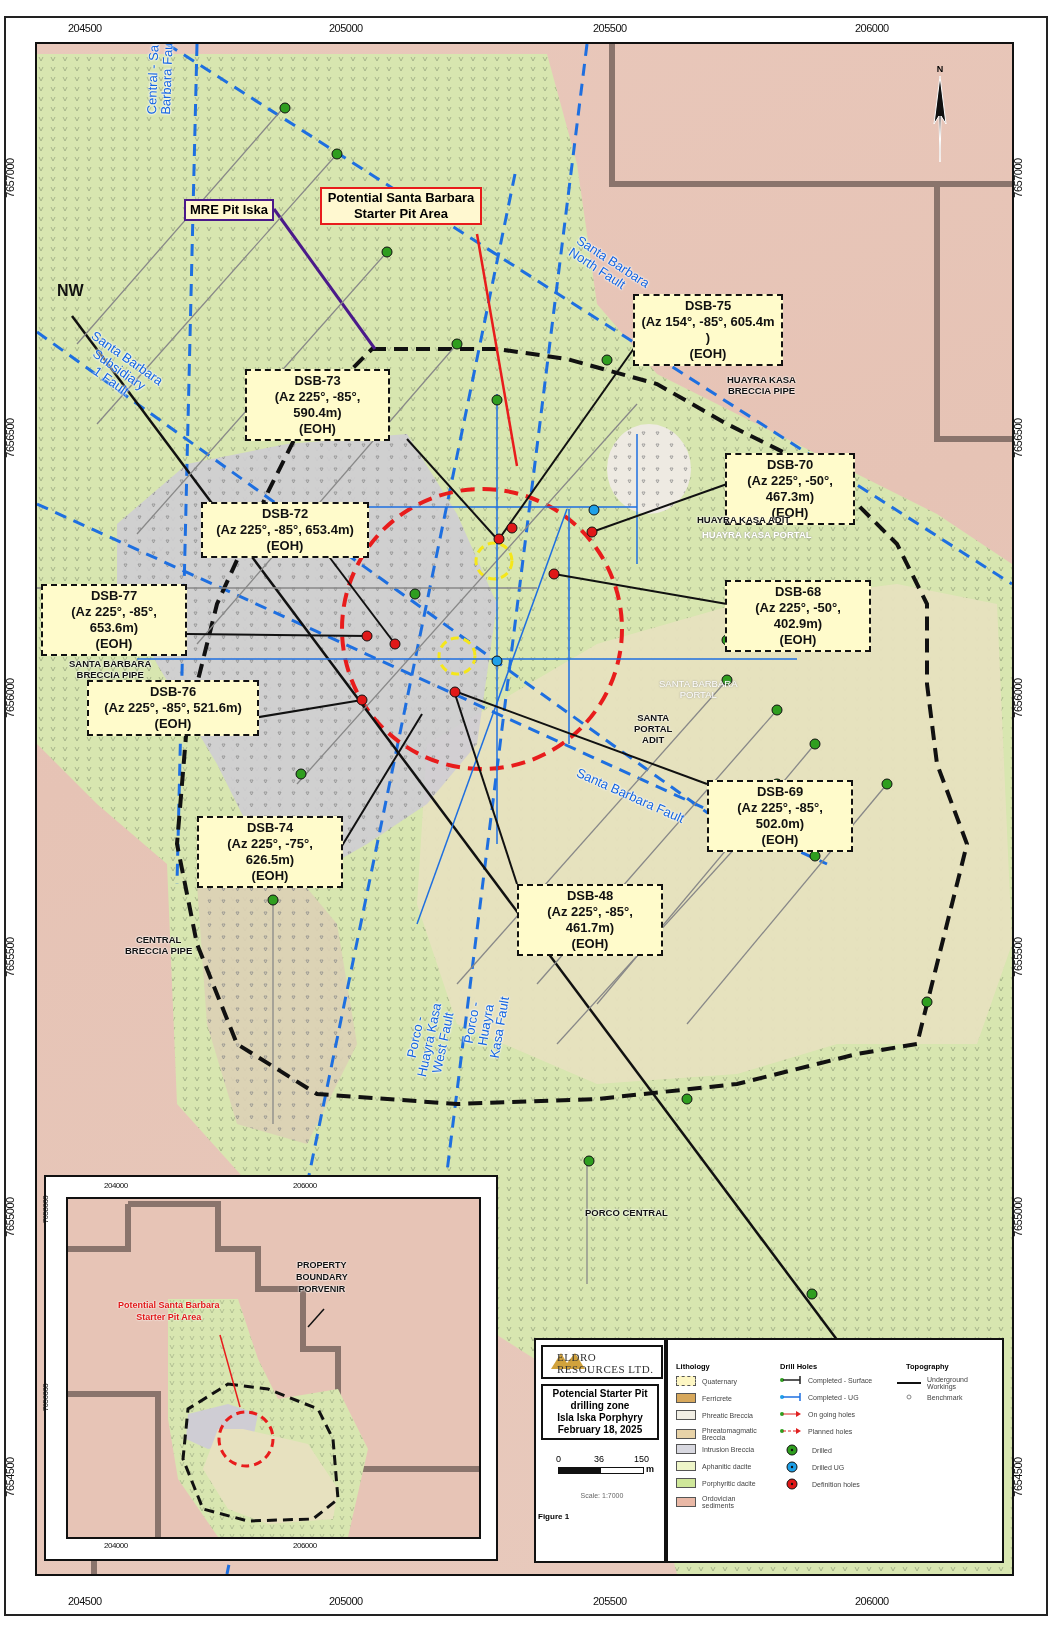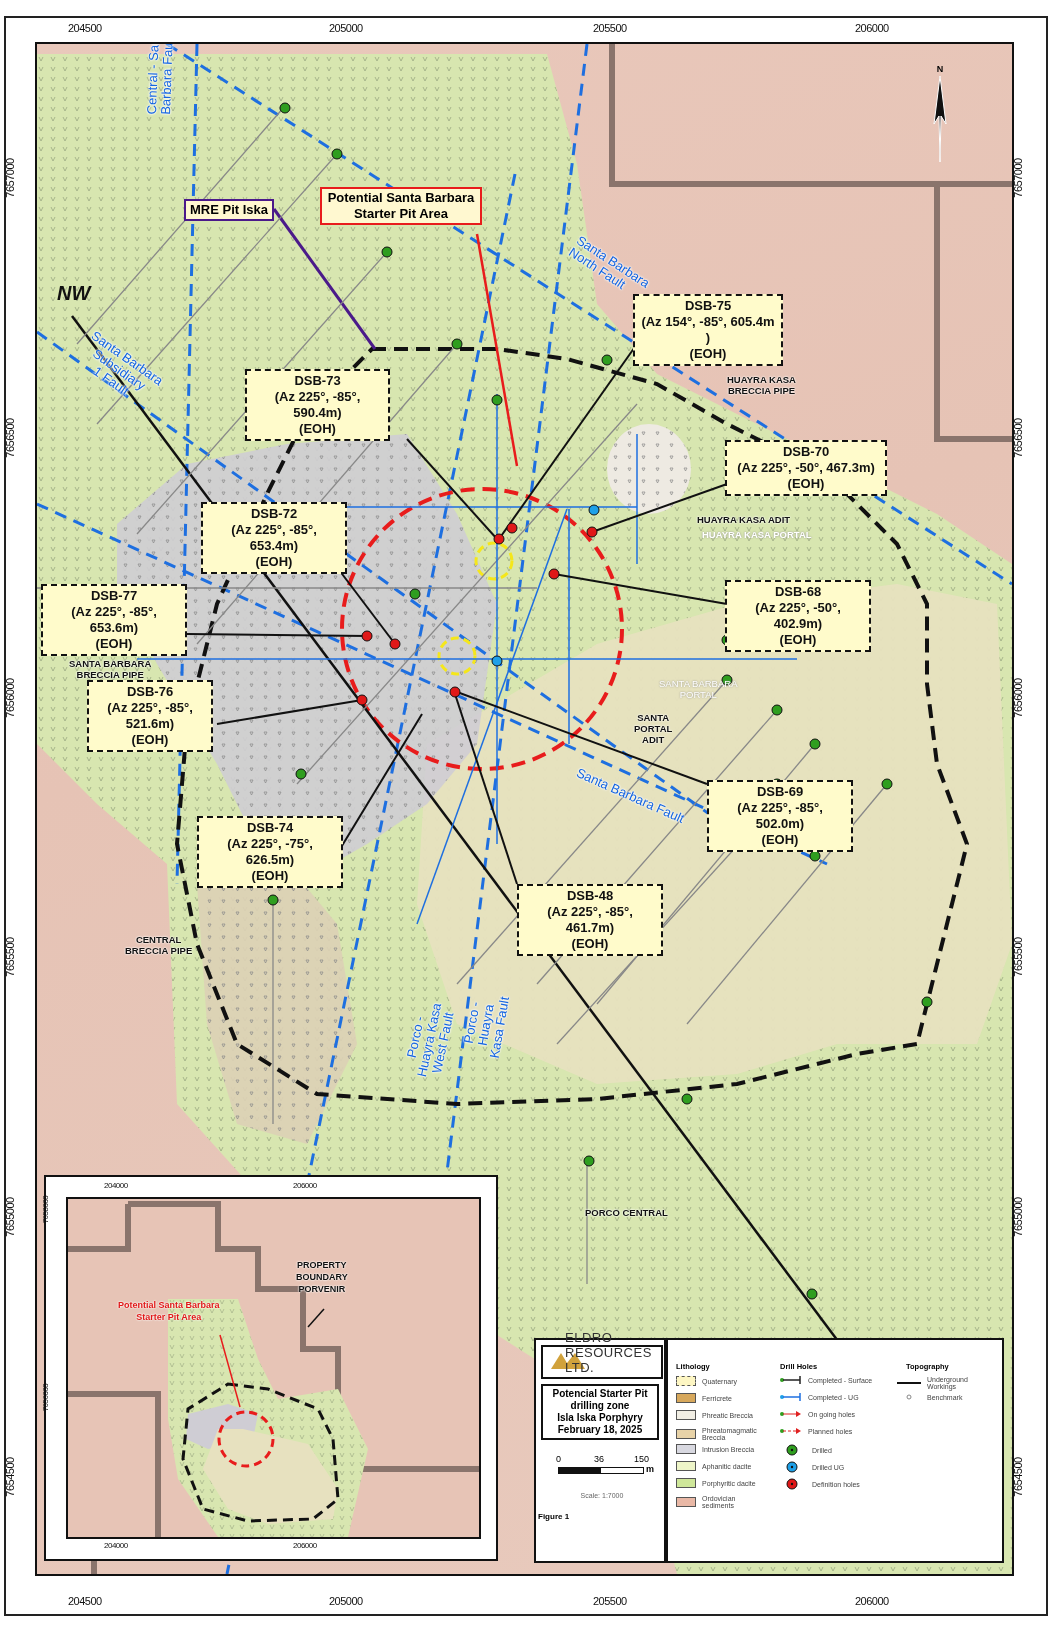--- a/index.html
+++ b/index.html
@@ -6,28 +6,28 @@
   body{width:1055px;height:1631px;position:relative;overflow:hidden;font-family:"Liberation Sans",sans-serif;}
   .frame{position:absolute;left:4px;top:16px;width:1040px;height:1596px;border:2px solid #222;background:#fff;}
   .map{position:absolute;left:35px;top:42px;width:975px;height:1530px;border:2px solid #111;overflow:hidden;
        background:linear-gradient(160deg,#e9c8bb 0%,#e6c3b5 40%,#e8cabd 100%);}
   .tick-label{position:absolute;font-size:11px;color:#111;letter-spacing:-0.5px;}
   .tick-label.v{transform:rotate(-90deg);transform-origin:center;}
   .callout{position:absolute;background:#fffbcb;border:2px dashed #111;font-weight:bold;text-align:center;font-size:13px;line-height:16px;color:#111;padding:2px 4px;box-sizing:border-box;}
   .label-box{position:absolute;font-weight:bold;font-size:13px;text-align:center;background:#fff8d0;padding:1px 4px;line-height:16px;}
   .place{position:absolute;font-size:9.5px;font-weight:bold;color:#111;text-align:center;line-height:11px;text-shadow:0 0 2px #fff,0 0 2px #fff;}
   .fault{position:absolute;font-size:13px;color:#1565e0;text-shadow:0 0 2px #fff,0 0 2px #fff,0 0 3px #fff;line-height:14px;white-space:nowrap;}
-  .dir{position:absolute;font-size:20px;font-weight:bold;color:#111;font-style:italic;}
+  .dir{position:absolute;font-size:16px;font-weight:bold;color:#111;}
   .inset{position:absolute;left:44px;top:1175px;width:450px;height:382px;background:#fff;border:2px solid #111;}
   .inset-map{position:absolute;left:20px;top:20px;width:411px;height:338px;border:2px solid #111;overflow:hidden;background:#e7c4b6;}
   .legend-wrap{position:absolute;left:534px;top:1338px;width:470px;height:225px;}
   .title-panel{position:absolute;left:0;top:0;width:132px;height:225px;background:#fff;border:2px solid #111;box-sizing:border-box;}
   .legend-panel{position:absolute;left:132px;top:0;width:338px;height:225px;background:#fff;border:2px solid #111;box-sizing:border-box;}
   .logo-box{position:absolute;left:5px;top:5px;width:118px;height:30px;border:2px solid #111;}
-  .logo-text{position:absolute;left:22px;bottom:2px;font-size:13px;letter-spacing:0.5px;color:#333;font-family:Liberation Sans, sans-serif;}
+  .logo-text{position:absolute;left:14px;bottom:2px;font-size:11px;letter-spacing:0.5px;color:#333;font-family:Liberation Serif, serif;}
   .proj-title{position:absolute;left:5px;top:44px;width:118px;height:56px;border:2px solid #111;box-sizing:border-box;font-weight:bold;font-size:10px;text-align:center;line-height:12px;padding-top:2px;}
   .scale-nums{position:absolute;top:114px;left:20px;width:100px;font-size:9px;}
   .scale-bar{position:absolute;top:127px;left:22px;width:84px;height:5px;border:1px solid #111;background:linear-gradient(90deg,#111 50%,#fff 50%);}
   .scale-text{position:absolute;top:152px;left:0;width:132px;text-align:center;font-size:7px;color:#666;}
   .fig1{position:absolute;top:172px;left:2px;font-size:8px;font-weight:bold;}
   .lg-h{position:absolute;font-size:7.5px;font-weight:bold;}
   .lg-row{position:absolute;font-size:7px;color:#444;display:flex;align-items:center;gap:6px;line-height:7px;}
   .sw{width:20px;height:10px;border:1px solid #555;box-sizing:border-box;}
   .north{position:absolute;left:932px;top:64px;}
 </style>
@@ -201,41 +201,41 @@
   <div class="callout" style="left:596px;top:250px;width:150px">
     <div>DSB-75</div>
       <div>(Az 154°, -85°, 605.4m )</div>
       <div>(EOH)</div>
   </div>
   <div class="callout" style="left:208px;top:325px;width:145px">
     <div>DSB-73</div>
       <div>(Az 225°, -85°, 590.4m)</div>
       <div>(EOH)</div>
   </div>
-  <div class="callout" style="left:688px;top:396px;width:162px">
+  <div class="callout" style="left:688px;top:409px;width:130px">
     <div>DSB-70</div>
       <div>(Az 225°, -50°, 467.3m)</div>
       <div>(EOH)</div>
   </div>
-  <div class="callout" style="left:164px;top:458px;width:146px">
+  <div class="callout" style="left:164px;top:458px;width:168px">
     <div>DSB-72</div>
       <div>(Az 225°, -85°, 653.4m)</div>
       <div>(EOH)</div>
   </div>
   <div class="callout" style="left:4px;top:540px;width:146px">
     <div>DSB-77</div>
       <div>(Az 225°, -85°, 653.6m)</div>
       <div>(EOH)</div>
   </div>
   <div class="callout" style="left:688px;top:536px;width:146px">
     <div>DSB-68</div>
       <div>(Az 225°, -50°, 402.9m)</div>
       <div>(EOH)</div>
   </div>
-  <div class="callout" style="left:50px;top:636px;width:126px">
+  <div class="callout" style="left:50px;top:636px;width:172px">
     <div>DSB-76</div>
       <div>(Az 225°, -85°, 521.6m)</div>
       <div>(EOH)</div>
   </div>
   <div class="callout" style="left:670px;top:736px;width:146px">
     <div>DSB-69</div>
       <div>(Az 225°, -85°, 502.0m)</div>
       <div>(EOH)</div>
   </div>
   <div class="callout" style="left:160px;top:772px;width:146px">

